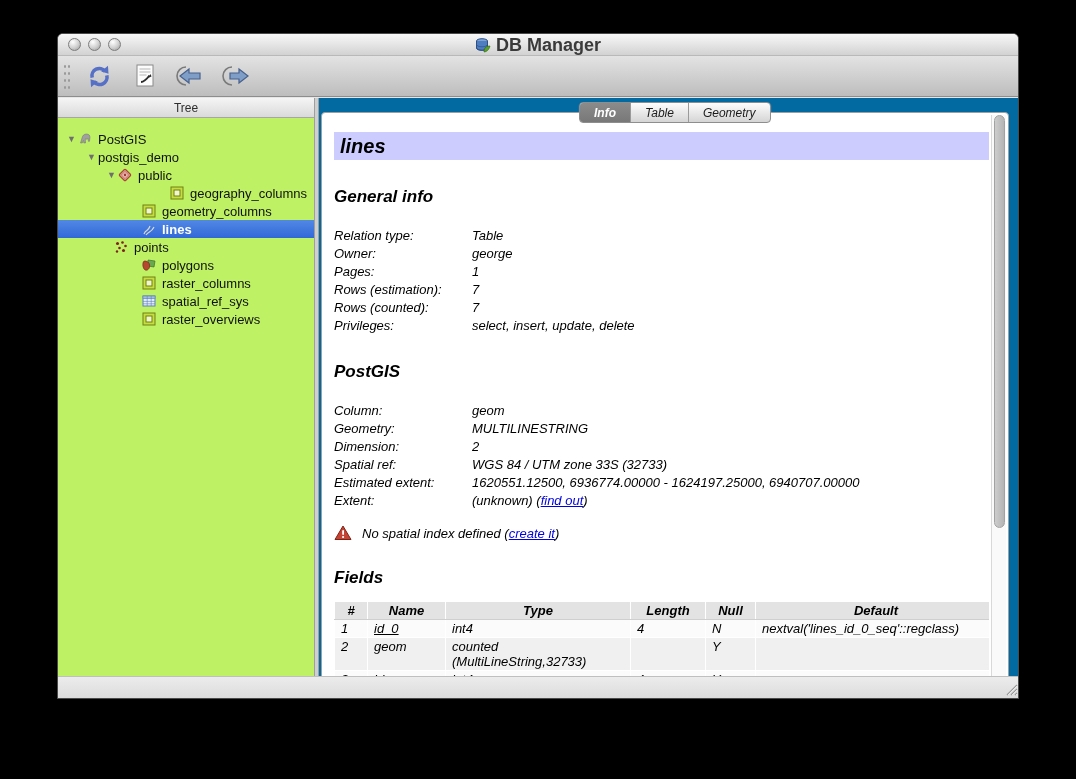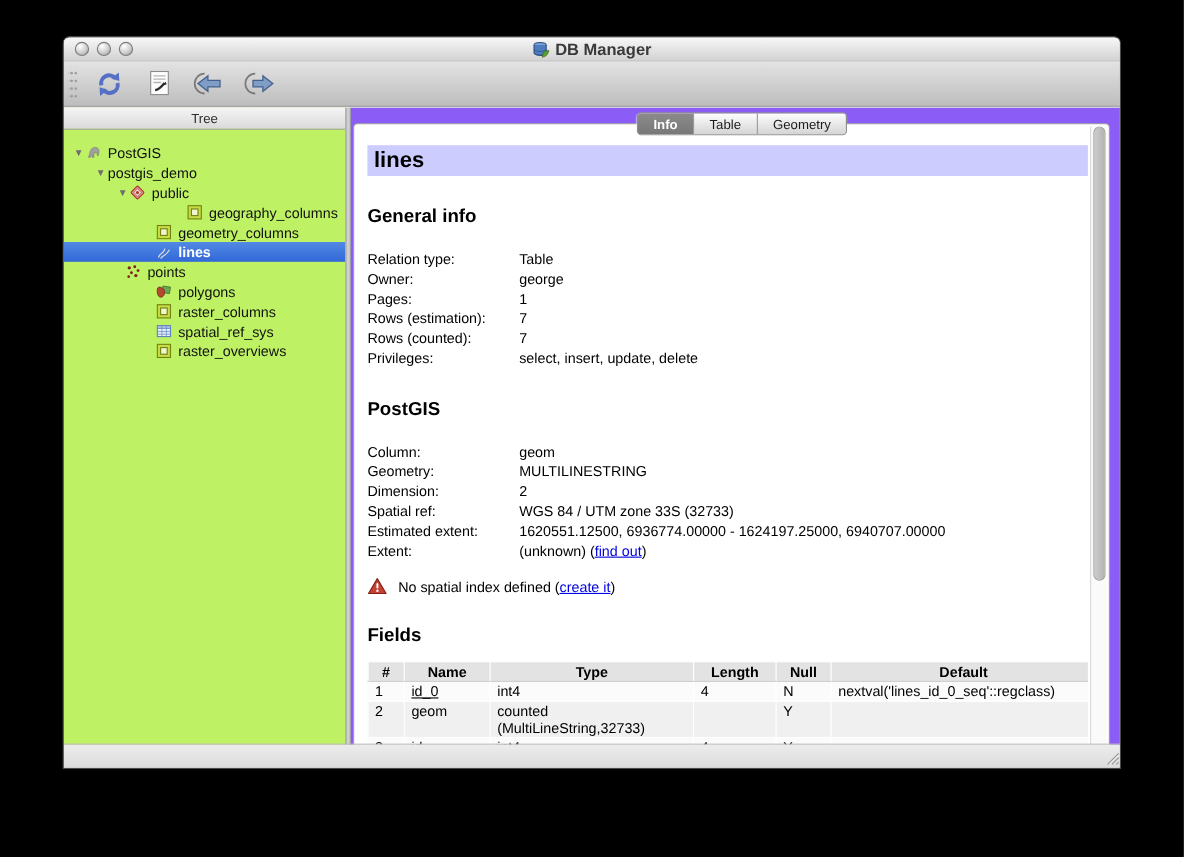--- a/index.html
+++ b/index.html
@@ -8,41 +8,41 @@
   #window{position:absolute;left:57px;top:33px;width:962px;height:666px;background:#e6e6e6;
     border-radius:6px 6px 0 0;box-shadow:0 14px 40px rgba(0,0,0,.85),0 0 1px #000;overflow:hidden;
     border:1px solid #4a4a4a;}
   
   .titlebar{position:relative;height:22px;background:linear-gradient(#f8f8f8,#d2d2d2);
     border-bottom:1px solid #b9b9b9;}
   .lights{position:absolute;left:10px;top:4px;display:flex;gap:7px;}
   .light{width:13px;height:13px;border-radius:50%;border:1px solid #7d7d7d;
     background:radial-gradient(circle at 35% 28%,#ffffff,#cfcfcf 55%,#969696);}
   .title{position:absolute;left:0;right:0;top:0;height:22px;display:flex;align-items:center;
-    justify-content:center;gap:5px;font-size:15px;font-weight:bold;color:#3a3a3a;}
+    justify-content:center;gap:5px;font-size:18px;font-weight:bold;color:#3a3a3a;}
   
   .toolbar{position:relative;height:41px;background:linear-gradient(#e3e3e3,#bdbdbd);
     border-bottom:1px solid #8d8d8d;display:flex;align-items:center;}
   .tb-handle{width:8px;height:30px;margin-left:4px;
     background-image:radial-gradient(circle,#9a9a9a 1px,transparent 1.4px);
     background-size:4px 7px;background-position:1px 2px;}
   .tb-btn{width:34px;height:32px;margin-left:12px;display:flex;align-items:center;justify-content:center;
     border-radius:4px;}
   
   .main{position:absolute;left:0;top:64px;width:962px;height:580px;display:flex;}
   .treepanel{width:256px;height:100%;background:#bef264;display:flex;flex-direction:column;}
   .treeheader{height:20px;background:linear-gradient(#f5f5f5,#dadada);border-bottom:1px solid #a6a6a6;
     display:flex;align-items:center;justify-content:center;font-size:12px;color:#2e2e2e;}
   .treelist{padding-top:12px;font-size:13px;color:#111;}
   .titem{height:18px;display:flex;align-items:center;white-space:nowrap;}
   .tri{width:13px;font-size:9px;color:#6f6f6f;text-align:center;flex:0 0 13px;}
   .ticon{width:16px;height:14px;flex:0 0 16px;display:flex;align-items:center;margin-right:4px;}
   .titem.sel{background:linear-gradient(#5289e4,#3168d8);color:#fff;font-weight:bold;}
   .splitter{width:5px;height:100%;background:#cfcfcf;border-left:1px solid #9e9e9e;border-right:1px solid #9e9e9e;}
-  .rightpanel{position:relative;flex:1;height:100%;background:#8b5cf6;}
+  .rightpanel{position:relative;flex:1;height:100%;background:#0369a1;font-style:italic;}
   
   .tabs{position:absolute;left:260px;top:4px;height:21px;display:flex;z-index:5;
     border:1px solid #8e8e8e;border-radius:4px;overflow:hidden;background:linear-gradient(#fdfdfd,#d5d5d5);
     box-shadow:0 1px 1px rgba(255,255,255,.6);}
   .tab{padding:0 14px;display:flex;align-items:center;font-size:12px;color:#1c1c1c;
     border-right:1px solid #9a9a9a;}
   .tab:last-child{border-right:none;}
   .tab.active{background:linear-gradient(#8b8b8b,#787878);color:#fff;font-weight:bold;}
   
   .frame{position:absolute;left:2px;top:14px;width:688px;height:566px;background:#fff;

